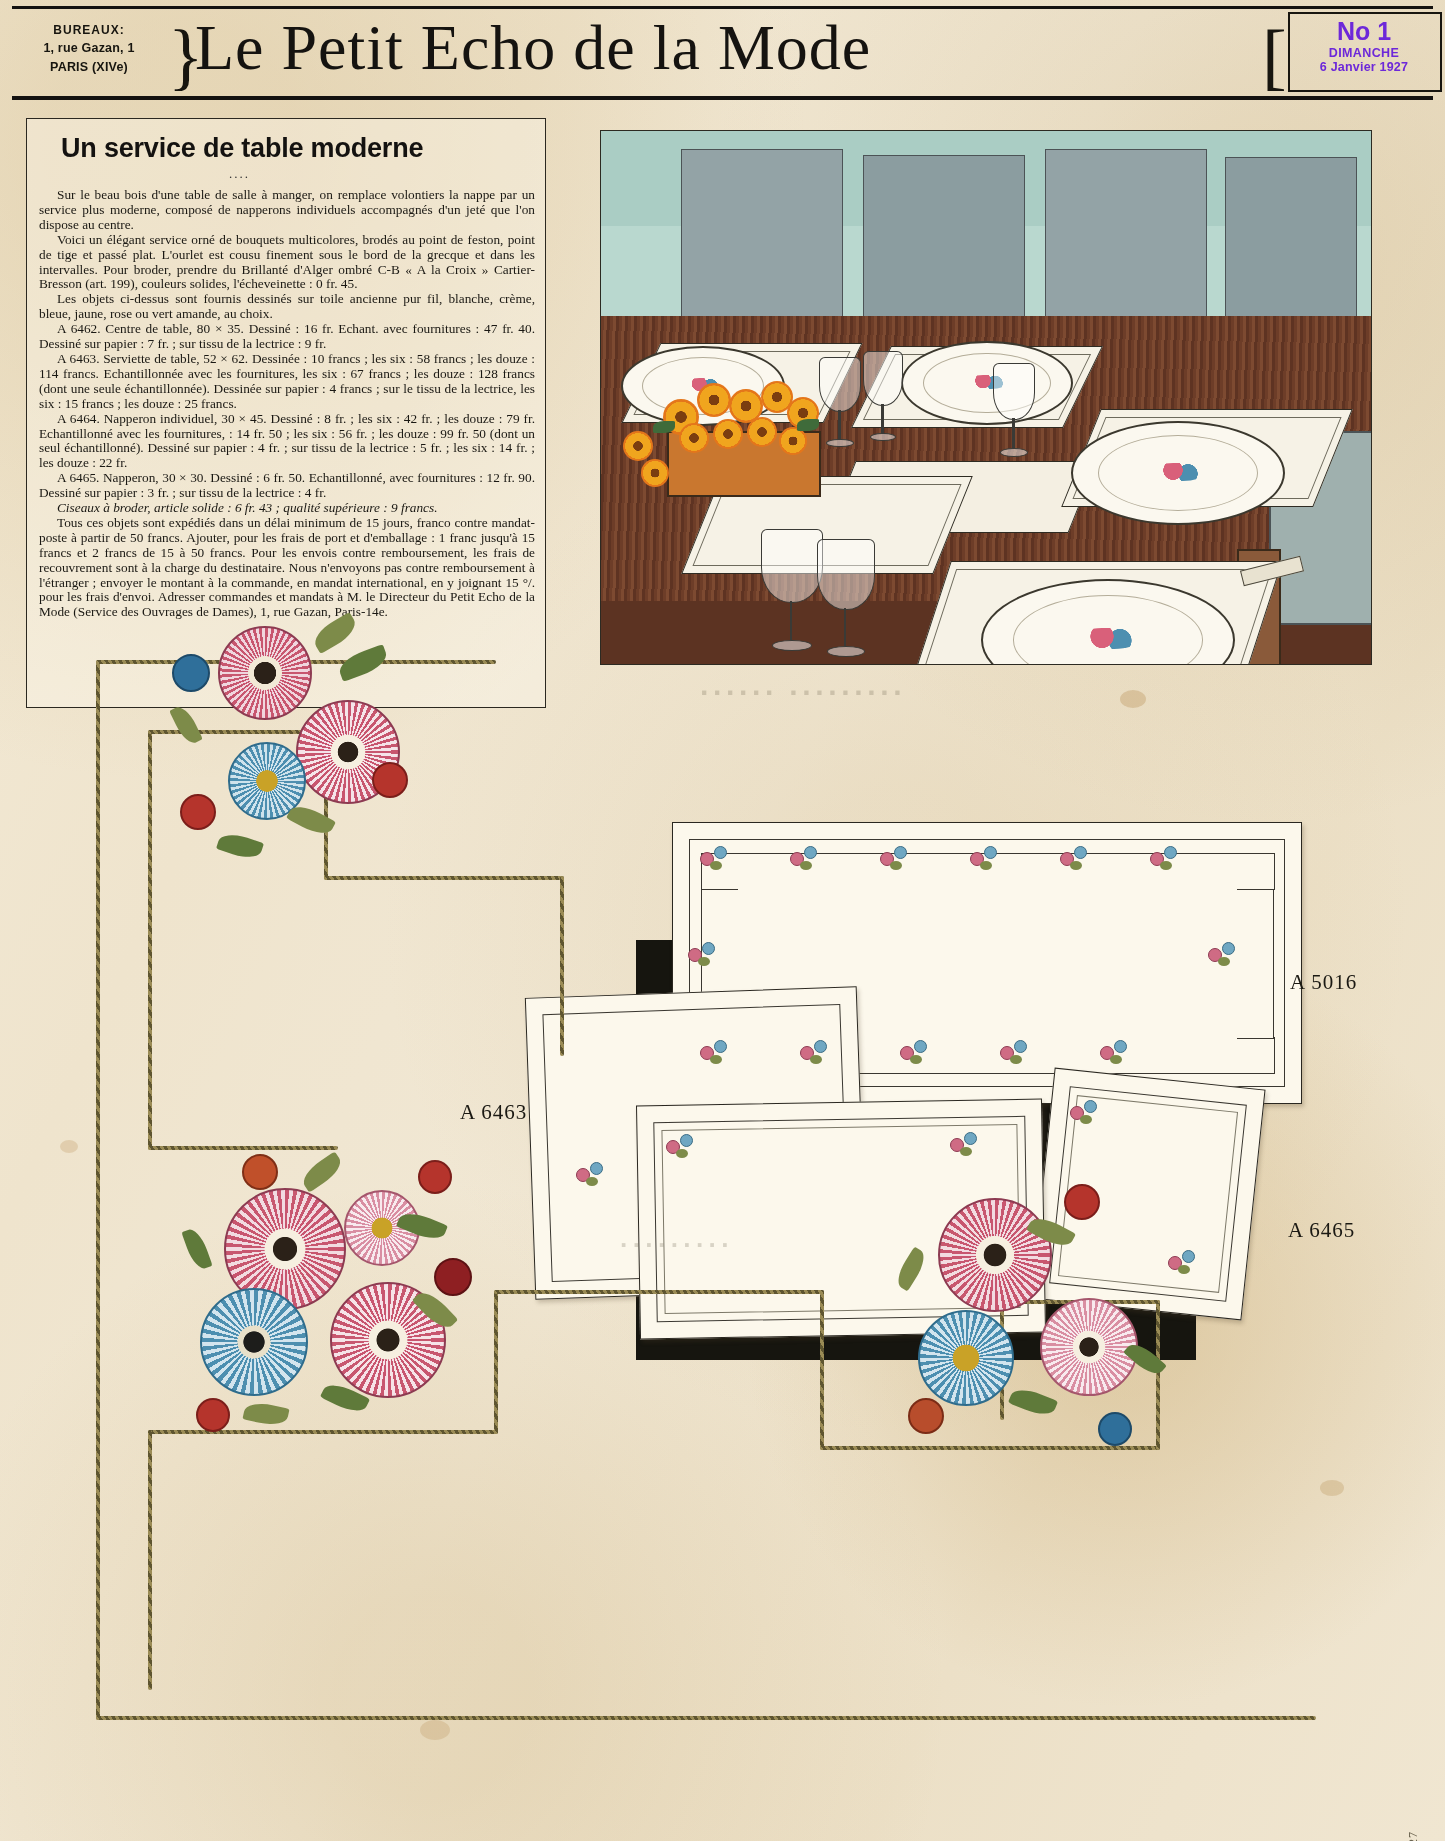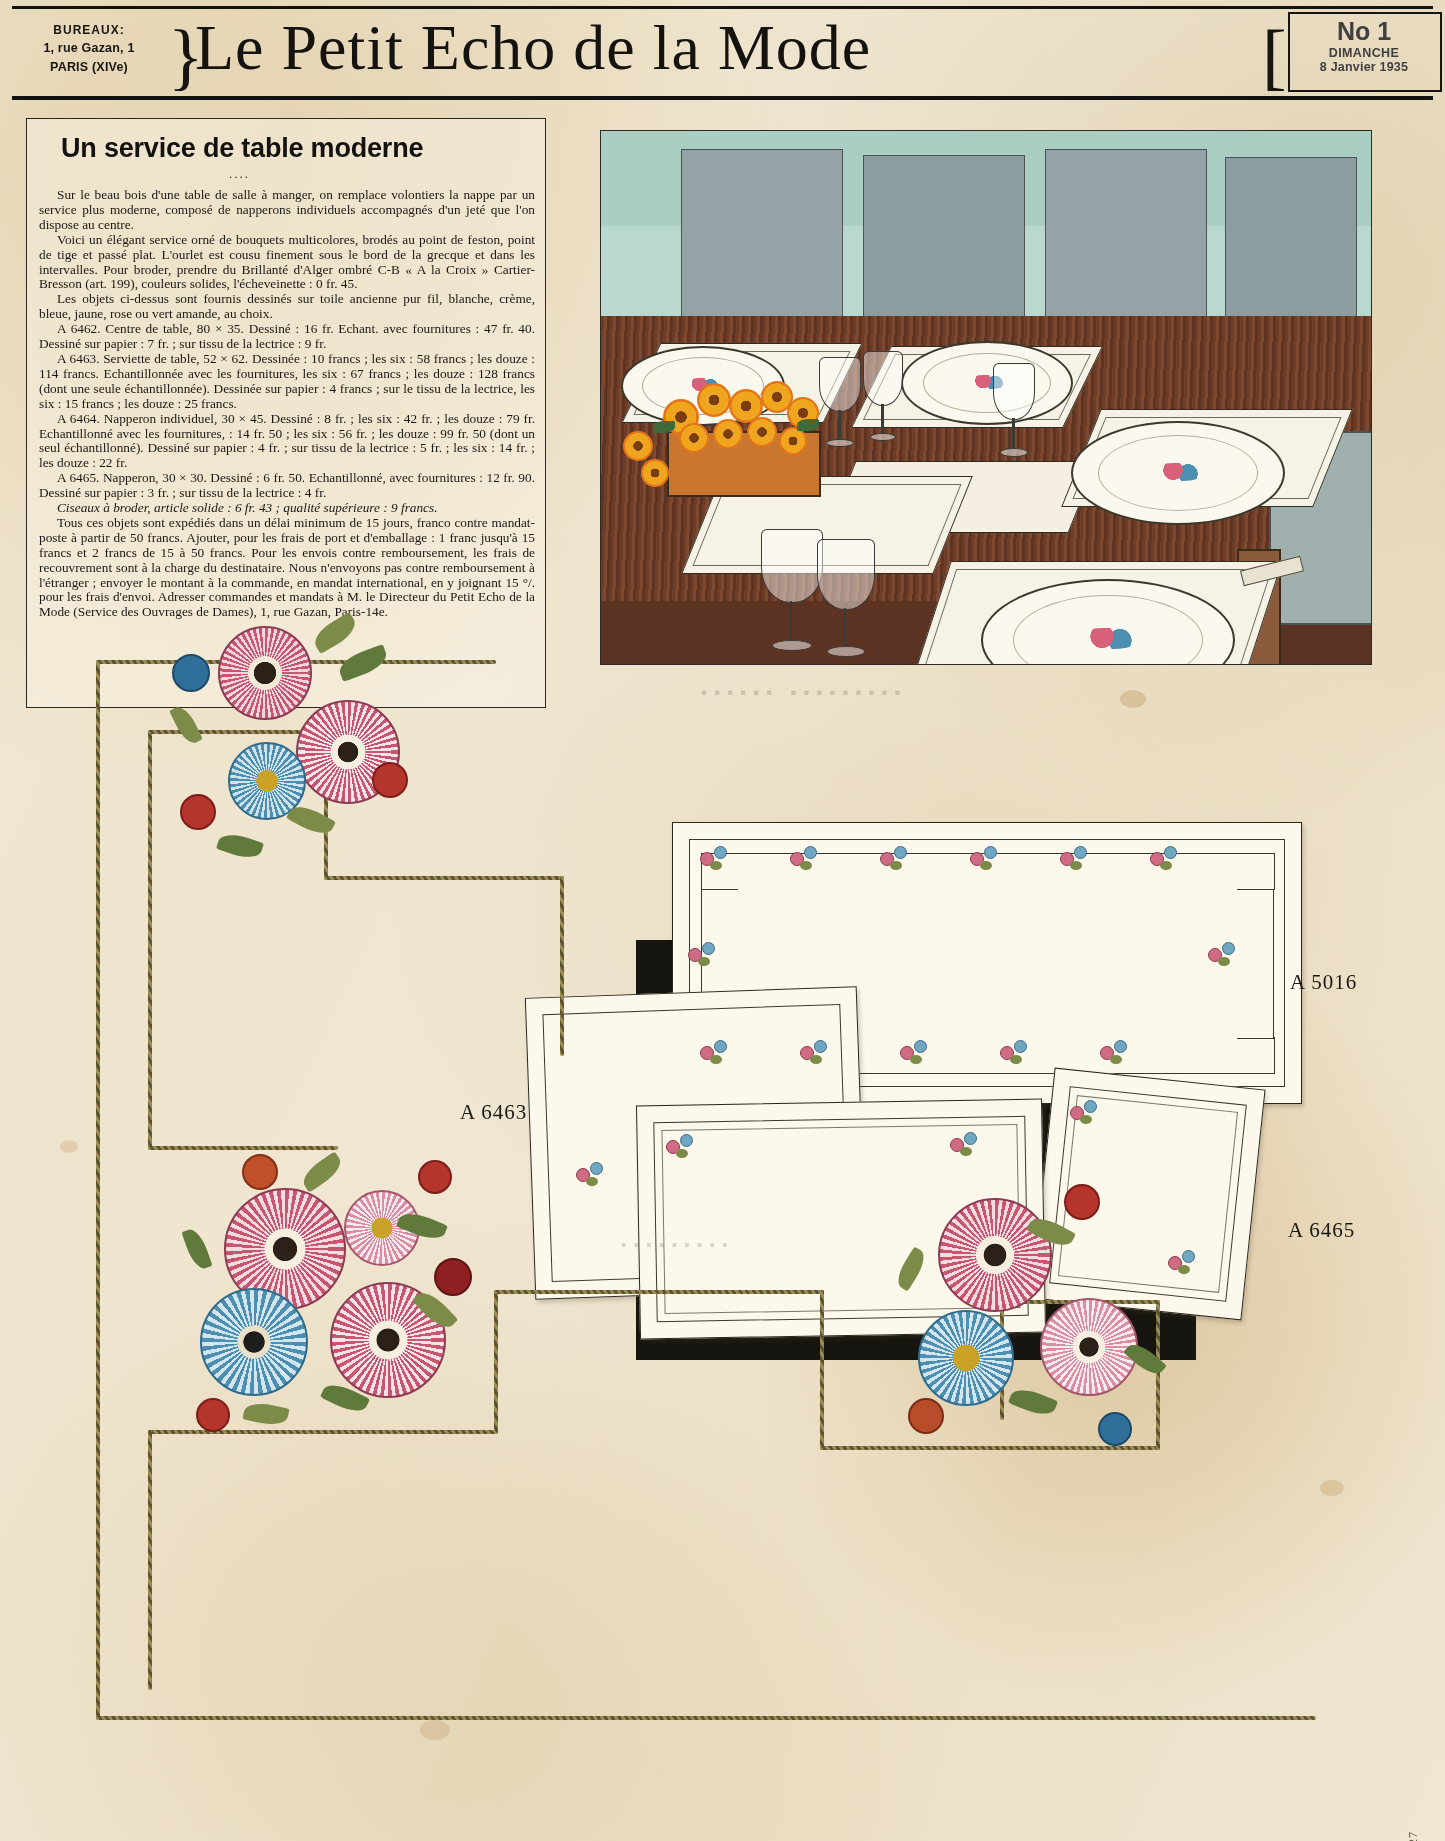--- a/index.html
+++ b/index.html
@@ -37,21 +37,21 @@
   .bureaux .b1{font-size:12px;letter-spacing:1px;}
   .brace-l{position:absolute;left:168px;top:14px;font-size:74px;color:#17150f;font-family:"Liberation Serif",serif;}
   .brace-r{position:absolute;left:1262px;top:14px;font-size:74px;color:#17150f;font-family:"Liberation Serif",serif;}
   .title{
     position:absolute;left:195px;top:6px;width:1070px;
     font-family:"Liberation Serif",serif;font-size:64px;line-height:84px;
     color:#151310;letter-spacing:1px;
   }
   .issue{
     position:absolute;left:1295px;top:18px;width:138px;text-align:center;
-    font-family:"Liberation Sans",sans-serif;color:#404040;
+    font-family:"Liberation Sans",sans-serif;color:#6d28d9;
   }
   .issue .no{font-size:25px;font-weight:bold;line-height:26px;}
   .issue .day{font-size:12.5px;font-weight:bold;letter-spacing:.4px;margin-top:2px;}
   .issue .date{font-size:12.5px;font-weight:bold;letter-spacing:.2px;}
   .issue-box{position:absolute;left:1288px;top:12px;width:150px;height:76px;border:2px solid #17150f;}
   
   .article{
     position:absolute;left:26px;top:118px;width:520px;height:590px;
     border:1.5px solid #2b2820;background:rgba(255,252,243,.35);
     padding:6px 10px 8px 12px;box-sizing:border-box;
@@ -139,21 +139,21 @@
   </div>
   <div class="brace-l">}</div>
 
   <div class="title">Le Petit Echo de la Mode</div>
 
   <div class="brace-r">[</div>
   <div class="issue-box"></div>
   <div class="issue">
     <div class="no">No 1</div>
     <div class="day">DIMANCHE</div>
-    <div class="date">8 Janvier 1935</div>
+    <div class="date">6 Janvier 1927</div>
   </div>
 </div>
 
 <div class="article">
   <div class="art-title">Un service de table moderne</div>
   <div class="art-dots">....</div>
   <div class="art-body">
     <p>Sur le beau bois d'une table de salle à manger, on remplace volontiers la nappe par un service plus moderne, composé de napperons individuels accompagnés d'un jeté que l'on dispose au centre.</p>
     <p>Voici un élégant service orné de bouquets multicolores, brodés au point de feston, point de tige et passé plat. L'ourlet est cousu finement sous le bord de la grecque et dans les intervalles. Pour broder, prendre du Brillanté d'Alger ombré C-B « A la Croix » Cartier-Bresson (art. 199), couleurs solides, l'écheveinette : 0 fr. 45.</p>
     <p>Les objets ci-dessus sont fournis dessinés sur toile ancienne pur fil, blanche, crème, bleue, jaune, rose ou vert amande, au choix.</p>

